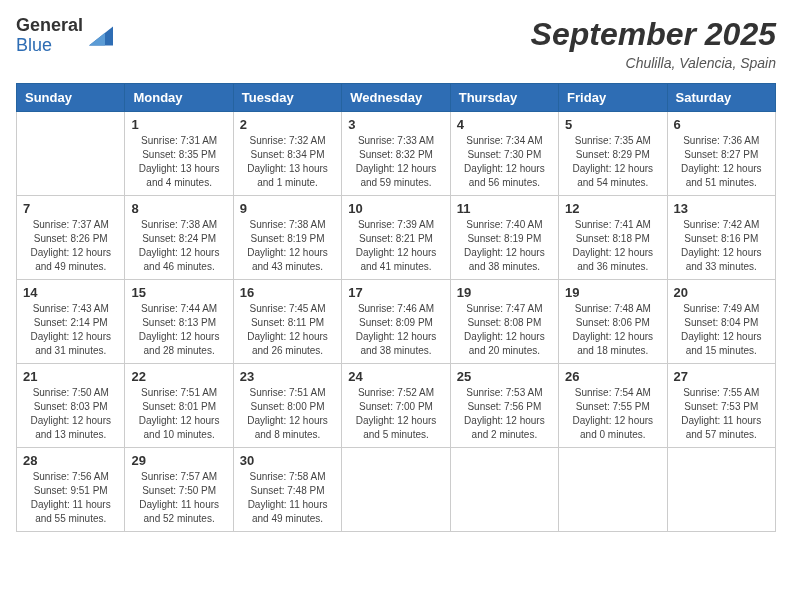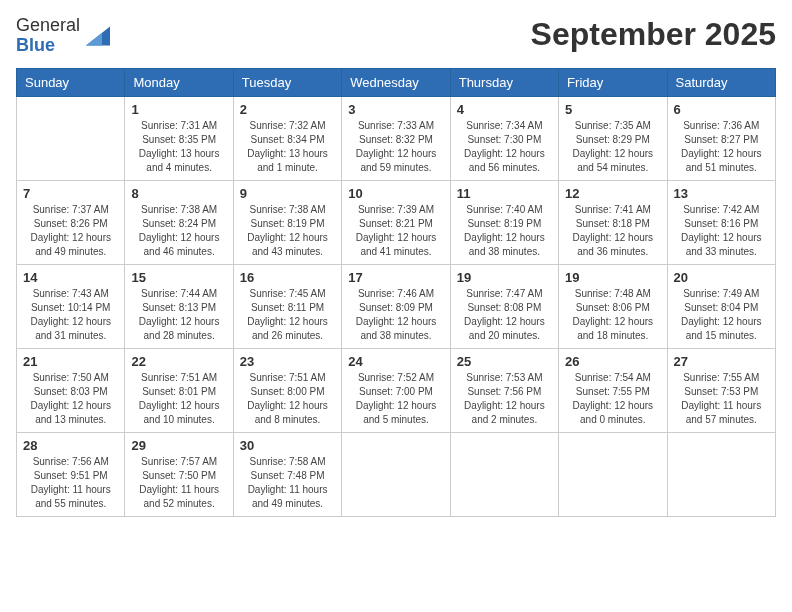--- a/index.html
+++ b/index.html
@@ -21,20 +21,21 @@
       align-items: center;
       gap: 4px;
     }
     .logo-icon {
       width: 24px;
       height: 20px;
       margin-left: 2px;
     }
     .title-area {
       text-align: right;
+      font-style: italic;
     }
     .month-title {
       font-size: 32px;
       font-weight: bold;
       color: #333;
     }
     .location {
       font-size: 14px;
       color: #555;
       margin-top: 2px;
@@ -43,21 +44,21 @@
       width: 100%;
       border-collapse: collapse;
       border: 1px solid #ccc;
     }
     .calendar th {
       background-color: #2e6db4;
       color: #fff;
       padding: 6px 8px;
       text-align: left;
       font-size: 13px;
-      font-weight: normal;
+      font-weight: bold;
       border: 1px solid #2563a0;
     }
     .calendar td {
       vertical-align: top;
       padding: 5px 6px;
       border: 1px solid #ccc;
       font-size: 10.5px;
       color: #333;
       width: 108px;
       height: 80px;
@@ -77,30 +78,31 @@
     .empty-cell {
       background: #fff;
     }
   </style>
 </head>
 <body>
 
 <div class="header-area">
   <div class="logo">
     <div style="display:flex;flex-direction:column;line-height:1.1">
-      <span style="font-size:18px;font-weight:normal;color:#333;">General</span>
-      <span style="font-size:18px;font-weight:bold;color:#2e6db4;">Blue</span>
+      <span style="font-size:18px;font-weight:bold;color:#333;">General</span>
+      <span style="font-size:18px;font-weight:normal;color:#2e6db4;">Blue</span>
     </div>
     <svg class="logo-icon" viewBox="0 0 30 24" xmlns="http://www.w3.org/2000/svg">
       <polygon points="0,24 30,0 30,24" fill="#2e6db4"></polygon>
       <polygon points="0,24 20,8 20,24" fill="#5b9bd5"></polygon>
     </svg>
   </div>
   <div class="title-area">
     <div class="month-title">September 2025</div>
+    <div class="location">Chulilla, Valencia, Spain</div>
   </div>
 </div>
 
 <table class="calendar">
   <thead>
     <tr>
     <th>Sunday</th>
         <th>Monday</th>
         <th>Tuesday</th>
         <th>Wednesday</th>
@@ -217,21 +219,21 @@
   <span>Sunset: 8:16 PM</span><br>
   <span>Daylight: 12 hours and 33 minutes.</span>
 </div>
         </td>
       </tr>
       <tr>
         <td>
           <span class="day-number">14</span>
 <div class="day-info">
   <span>Sunrise: 7:43 AM</span><br>
-  <span>Sunset: 10:14 PM</span><br>
+  <span>Sunset: 2:14 PM</span><br>
   <span>Daylight: 12 hours and 31 minutes.</span>
 </div>
         </td>
         <td>
           <span class="day-number">15</span>
 <div class="day-info">
   <span>Sunrise: 7:44 AM</span><br>
   <span>Sunset: 8:13 PM</span><br>
   <span>Daylight: 12 hours and 28 minutes.</span>
 </div>

